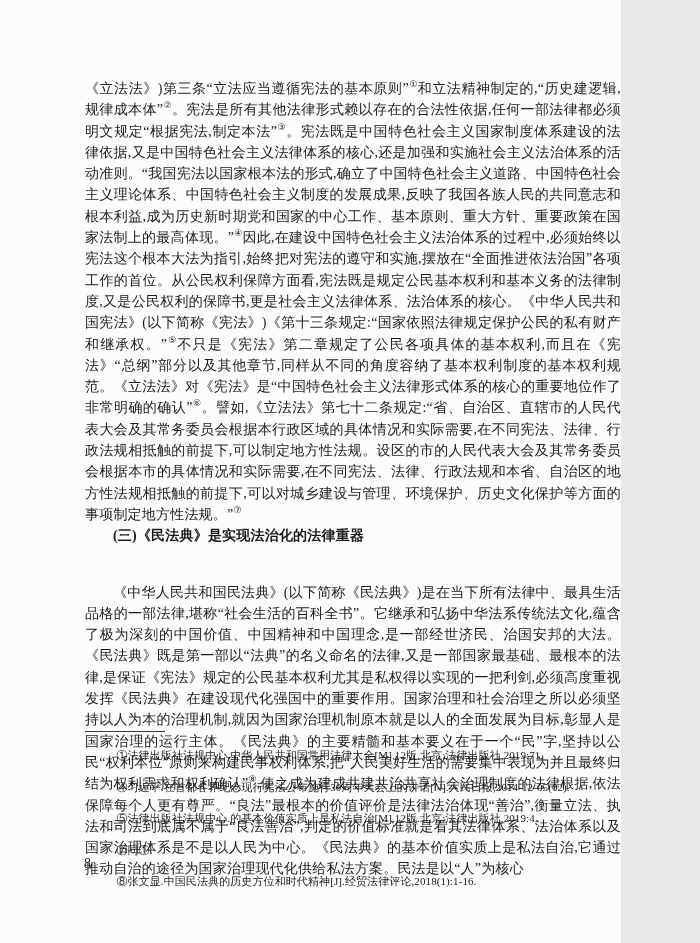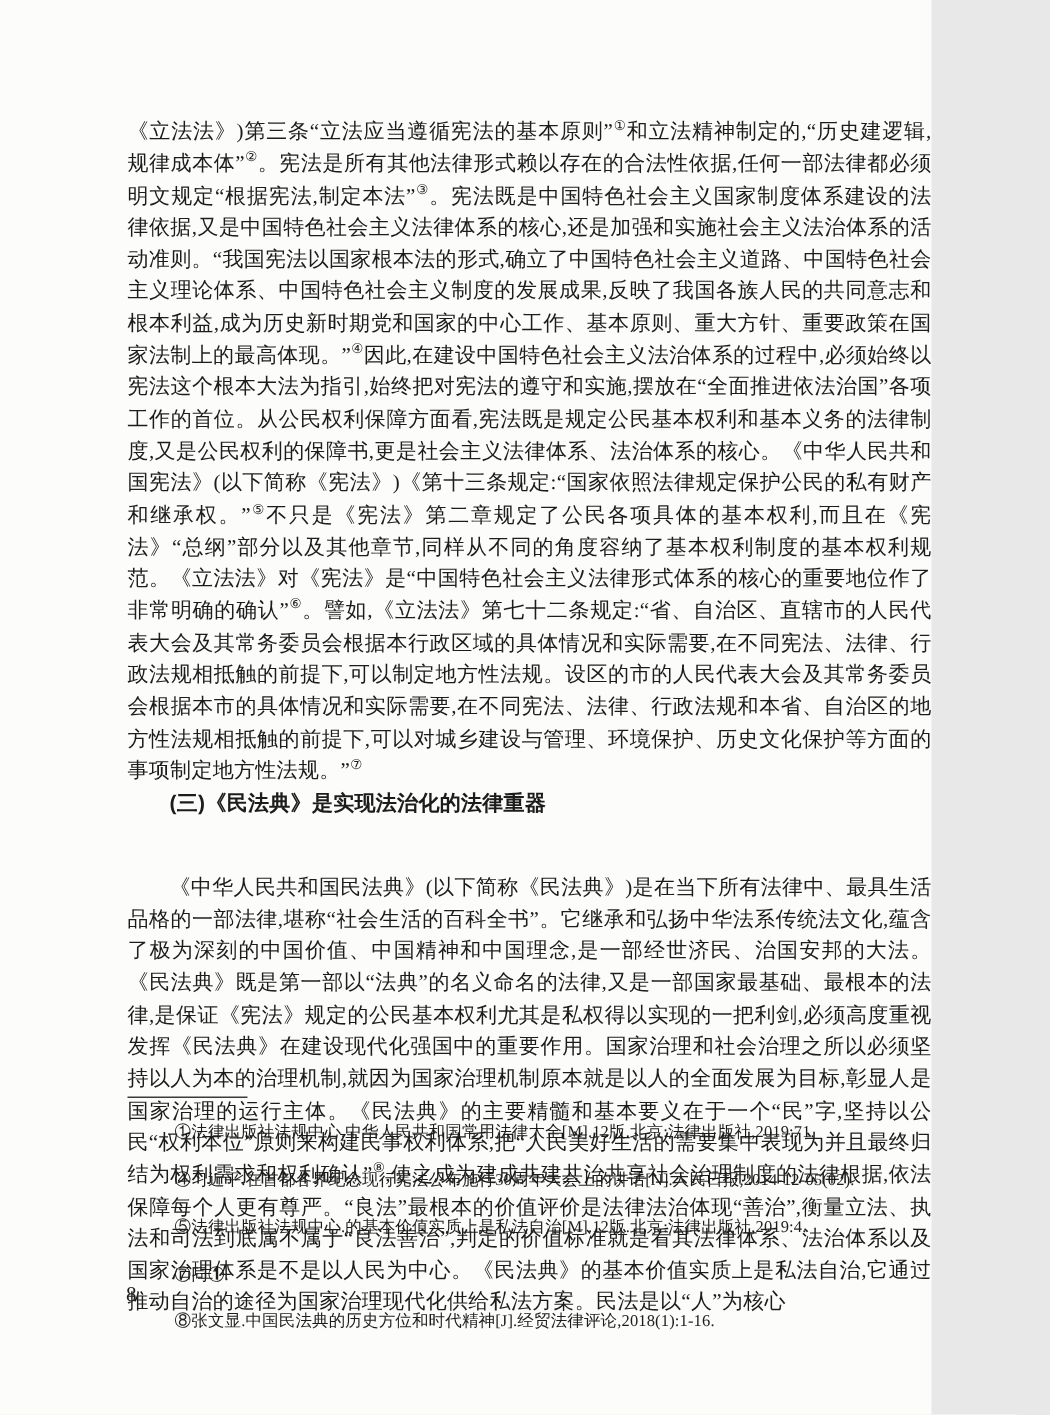--- a/index.html
+++ b/index.html
@@ -28,21 +28,21 @@
     text-justify: inter-ideograph;
     letter-spacing: 0.2px;
   }
   .indent { text-indent: 2em; margin-top: 35px; }
   .section-heading {
     margin: 0;
     font-size: 14px;
     line-height: 21.3px;
     font-weight: 700;
     text-indent: 2em;
-    font-family: Liberation Sans, sans-serif;
+    font-family: Liberation Serif, serif;
     letter-spacing: 0.2px;
   }
   sup.fnref {
     font-size: 9px;
     line-height: 0;
     vertical-align: super;
   }
   .footnotes-block {
     position: absolute;
     left: 85px; top: 731px; width: 536px;

